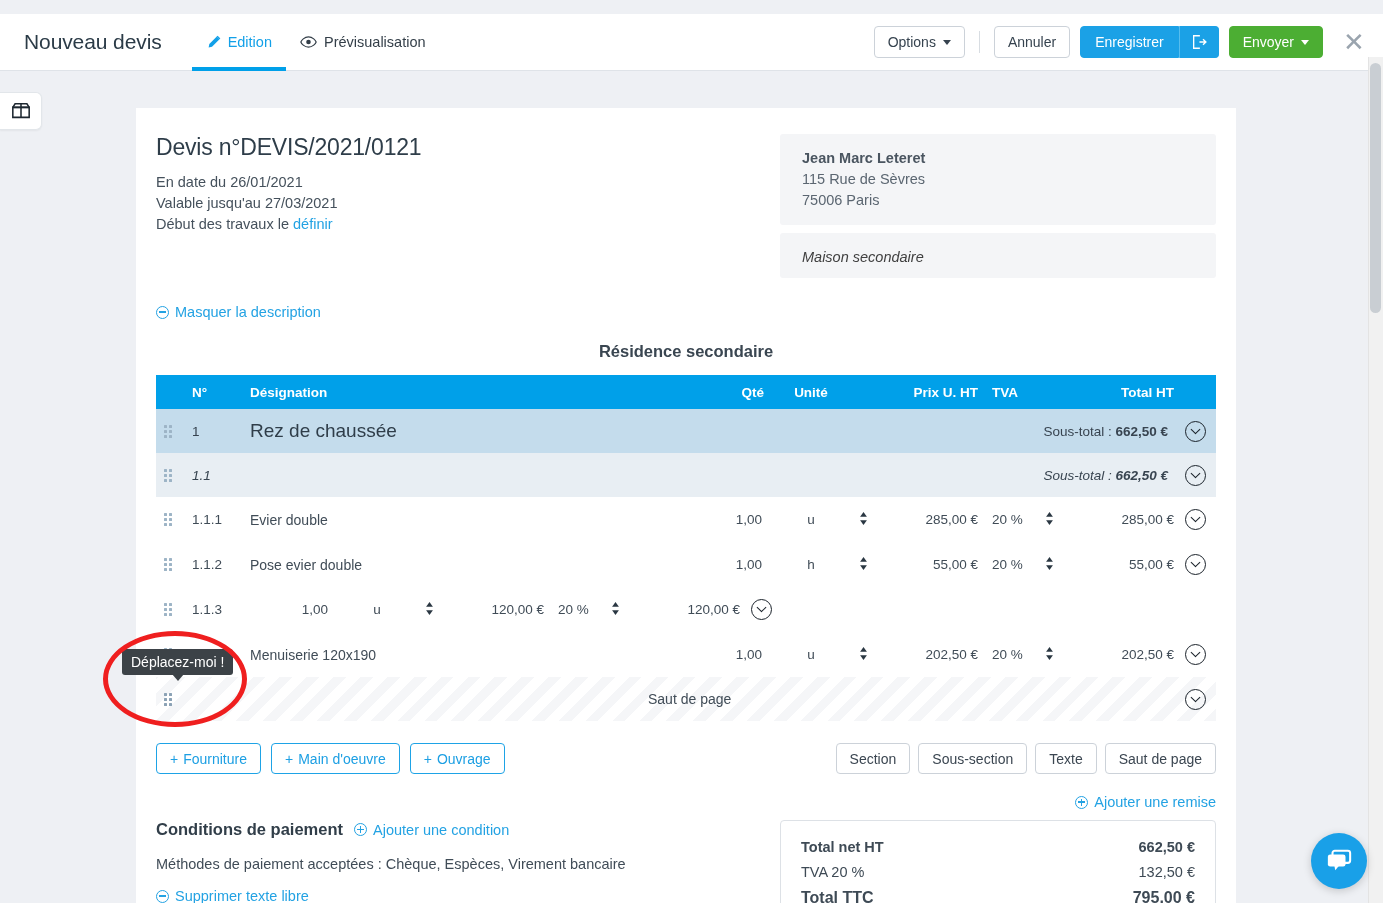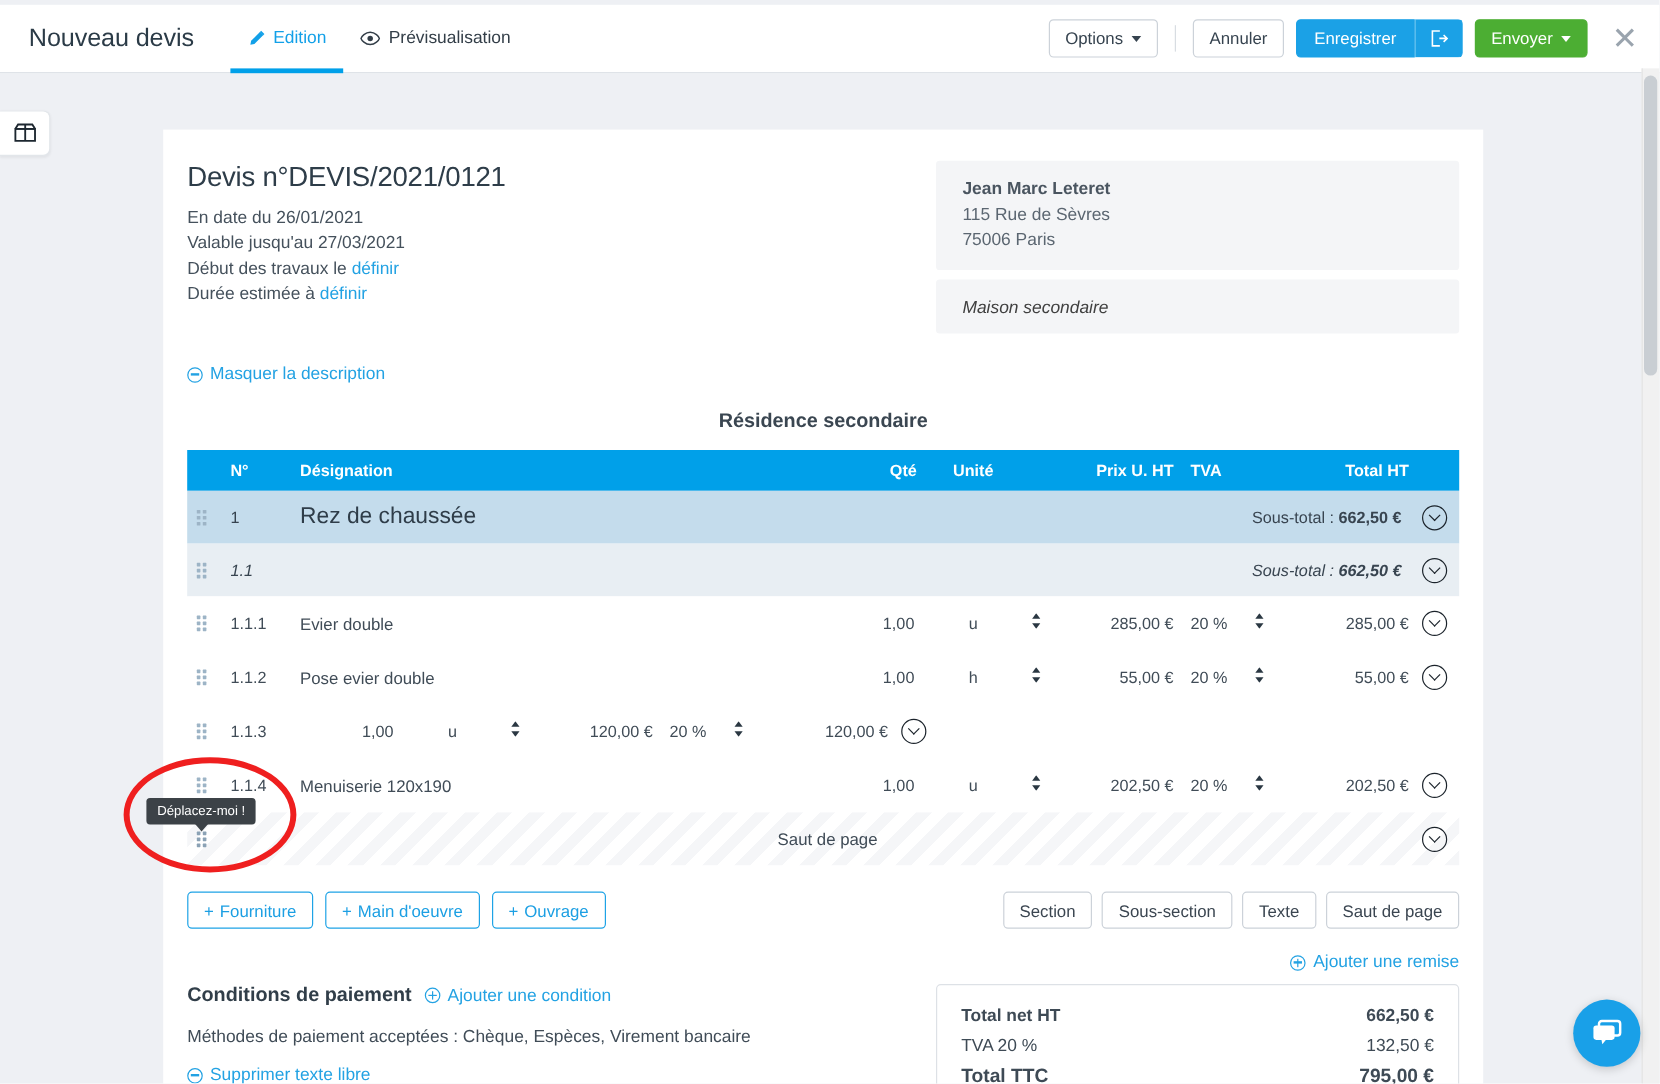--- a/index.html
+++ b/index.html
@@ -8,21 +8,21 @@
     width:1383px; height:903px;
     background:#eef0f4;
     font-family:"Liberation Sans", sans-serif;
     color:#36434f;
     overflow:hidden;
     position:relative;
   }
 
   
   #topbar{
-    position:absolute; left:0; top:4px; width:1383px; height:57px;
+    position:absolute; left:0; top:14px; width:1383px; height:57px;
     background:#ffffff; border-bottom:1px solid #dfe3e8;
     display:flex; align-items:center;
   }
   #app-title{
     margin-left:24px; font-size:21px; color:#2b3b47; font-weight:400;
     letter-spacing:-0.1px; white-space:nowrap;
   }
   .tabs{ display:flex; align-items:center; margin-left:30px; height:57px; }
   .tab{
     display:flex; align-items:center; gap:7px; height:57px;
@@ -208,22 +208,22 @@
   .bottom-right{ margin-left:auto; width:436px; }
   .totbox{ border:1px solid #dde1e6; border-radius:4px; padding:14px 20px 6px 20px; }
   .totrow{ display:flex; font-size:14.5px; line-height:25px; }
   .totrow .lbl{ color:#3e4a55; }
   .totrow .amt{ margin-left:auto; color:#3e4a55; }
   .totrow.bold .lbl, .totrow.bold .amt{ font-weight:bold; }
   .totrow.big .lbl, .totrow.big .amt{ font-weight:bold; font-size:16px; }
 
   
   #tooltip{
-    position:absolute; left:122px; top:665px; background:#3c4247; color:#fff;
-    font-size:11px; padding:5px 9px; border-radius:3px; white-space:nowrap;
+    position:absolute; left:122px; top:649px; background:#3c4247; color:#fff;
+    font-size:14px; padding:5px 9px; border-radius:3px; white-space:nowrap;
     z-index:40;
   }
   #tooltip::after{
     content:""; position:absolute; left:50%; margin-left:-6px; bottom:-6px;
     border-left:6px solid transparent; border-right:6px solid transparent;
     border-top:7px solid #3c4247;
   }
   #annotation-ellipse{
     position:absolute; left:103px; top:631px; width:144px; height:96px;
     border:5px solid #ef1f1f; border-radius:50%; z-index:45; pointer-events:none;
@@ -325,24 +325,20 @@
 <div id="doc">
 
   <div class="doc-head">
     <div class="doc-head-left">
       <div id="doc-title">Devis n°DEVIS/2021/0121</div>
       <div class="meta">
         <div>En date du 26/01/2021</div>
         <div>Valable jusqu'au 27/03/2021</div>
         <div>
           <span>Début des travaux le</span>
-          <span class="lnk">définir</span>
-        </div>
-        <div>
-          <span>Durée estimée à</span>
           <span class="lnk">définir</span>
         </div>
       </div>
     </div>
     <div class="doc-head-right">
       <div class="addr-box">
         <div class="nm">Jean Marc Leteret</div>
         <div>115 Rue de Sèvres</div>
         <div>75006 Paris</div>
       </div>

